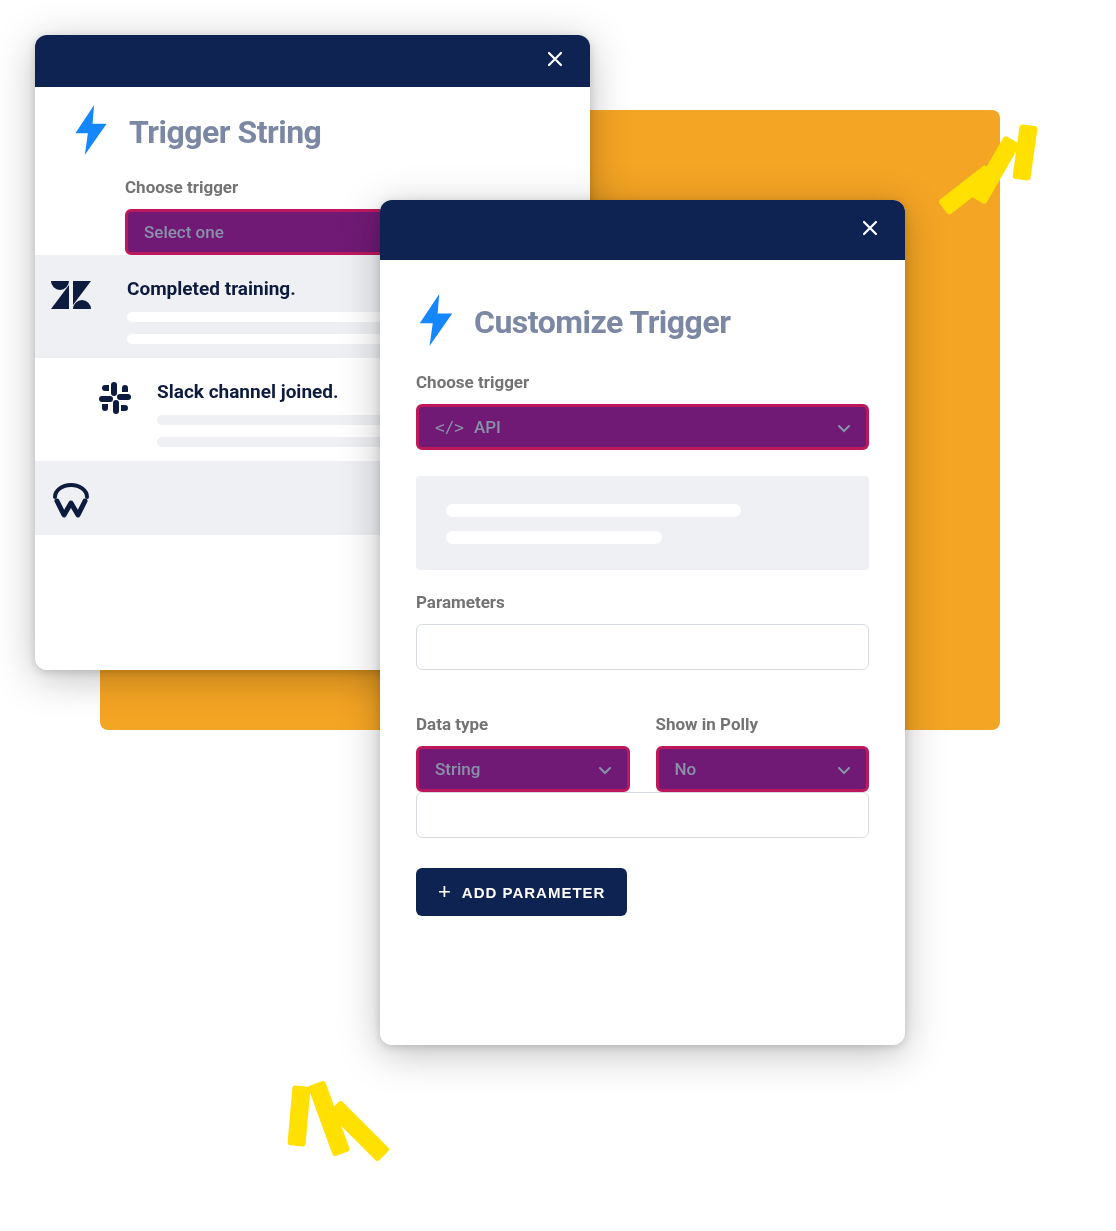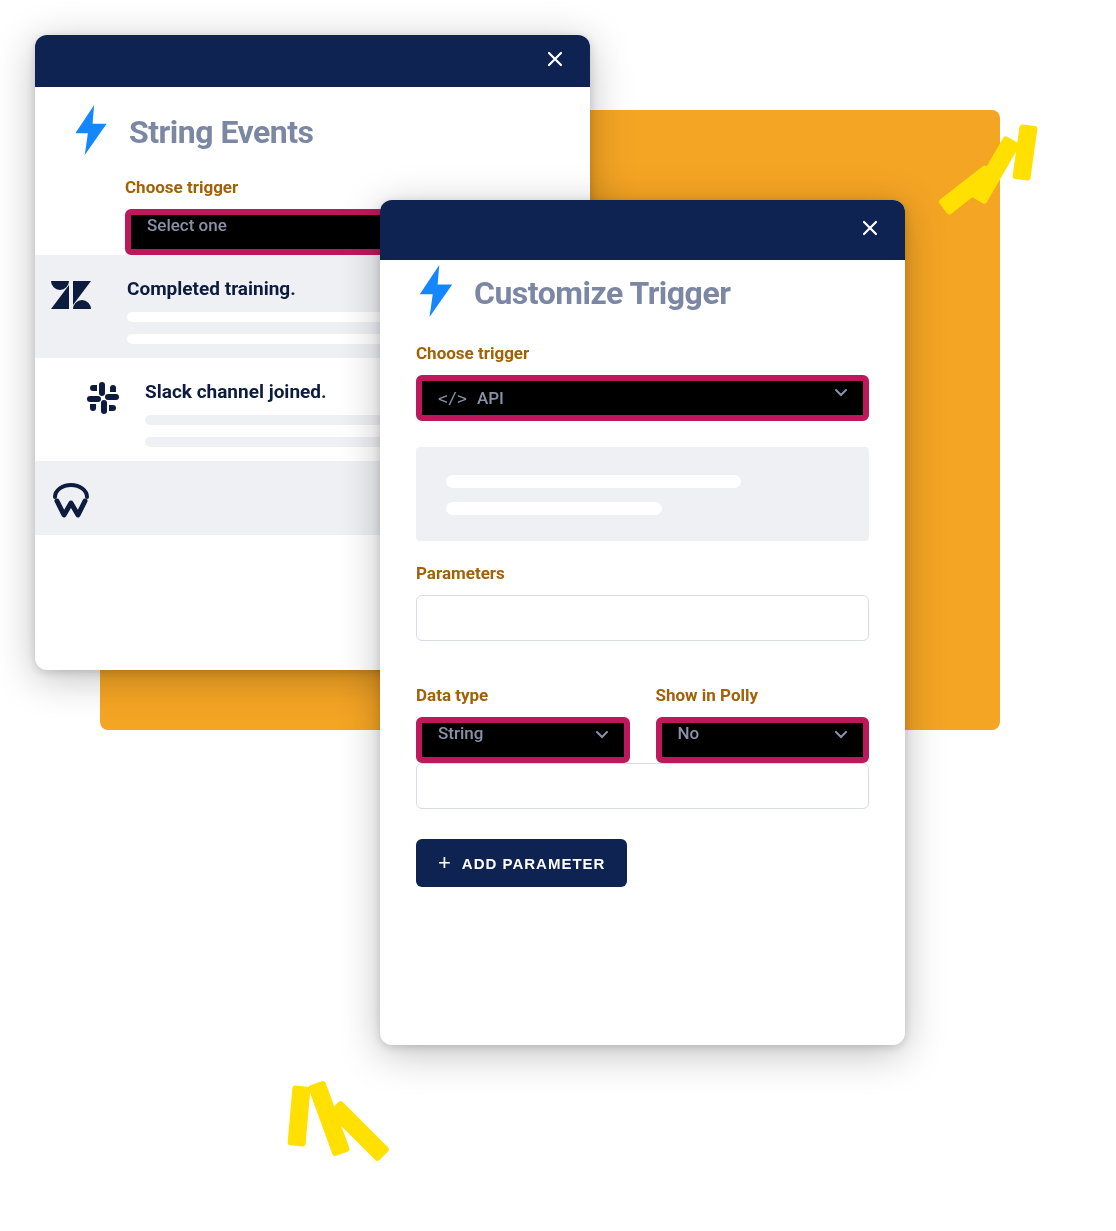--- a/index.html
+++ b/index.html
@@ -81,57 +81,58 @@
 }
 .panel.front .panel-header { height: 60px; }
 .close-btn {
   width: 26px; height: 26px;
   display: flex; align-items: center; justify-content: center;
   cursor: pointer;
   color: #fff;
 }
 
 .panel-body {
-  padding: 5px 36px 30px 36px;
+  padding: 34px 36px 30px 36px;
 }
 .panel.back .panel-body { padding: 18px 36px 0 36px; }
 
 .title-row {
   display: flex;
   align-items: center;
   gap: 18px;
   margin-bottom: 10px;
 }
 .bolt-icon { color: #1487ff; flex-shrink: 0; }
 .panel-title {
   font-size: 32px;
   font-weight: 700;
   color: #7b87a3;
   letter-spacing: -0.5px;
 }
 
 .section-label {
   font-size: 17px;
   font-weight: 700;
-  color: #a16207;
+  color: #737373;
   margin-top: 18px;
   margin-bottom: 12px;
   padding-left: 54px;
 }
 .panel.front .section-label { padding-left: 0; margin-top: 22px; }
 
 .select-box {
   display: flex;
-  border: 6px solid #be185d;
+  align-items: center;
+  border: 3px solid #be185d;
   border-radius: 6px;
   height: 46px;
   padding: 0 16px;
   font-size: 17px;
   color: #8892a9;
-  background: #000000;
+  background: #701a75;
 }
 .panel.back .select-box { margin-left: 54px; margin-right: 0; }
 .select-box.with-caret { justify-content: space-between; }
 .select-placeholder { color: #8892a9; font-weight:500; }
 .select-value { display: flex; align-items: center; gap: 10px; color: #8892a9; font-weight:500;}
 .caret { color: #8892a9; }
 
 .option-list { margin-top: 0; }
 .option-item {
   display: flex;
@@ -142,21 +143,21 @@
 .option-item.shaded { background: #eef0f3; margin: 0 -36px; padding-left: 52px; padding-right: 52px; }
 .option-item.shaded:first-of-type{ margin-top:0;}
 .panel.back .option-item { margin-left: 0; }
 .panel.back .option-item.shaded { margin-left: -36px; margin-right: -36px; gap: 36px; }
 .option-icon {
   width: 40px; height: 40px;
   display: flex; align-items: center; justify-content: center;
   color: #0d1b3e;
   flex-shrink: 0;
 }
-.panel.back .option-item:not(.shaded){ padding-left: 48px; }
+.panel.back .option-item:not(.shaded){ padding-left: 60px; }
 .panel.back .option-list { margin-left: -36px; margin-right: -36px; }
 .panel.back .option-item { padding-left: 52px; padding-right: 36px; }
 
 .option-text { flex: 1; min-width: 0; padding-top: 2px; overflow:hidden;}
 .option-title {
   font-size: 19px;
   font-weight: 700;
   color: #0d1b3e;
   white-space: nowrap;
   overflow: hidden;
@@ -257,21 +258,21 @@
         </span>
       </div>
     </div>
     <div class="panel-body">
       <div class="title-row">
         <span class="bolt-icon">
           <svg width="40" height="50" viewBox="0 0 24 32">
               <path d="M14 0 L2 18 H10 L8 32 L22 12 H13 Z" fill="#1487ff"></path>
             </svg>
         </span>
-        <h2 class="panel-title">String Events</h2>
+        <h2 class="panel-title">Trigger String</h2>
       </div>
       <div class="section-label">Choose trigger</div>
       <div class="select-box">
         <span class="select-placeholder">Select one</span>
       </div>
 
       <div class="option-list">
         <div class="option-item shaded">
           <span class="option-icon">
             <svg width="40" height="32" viewBox="0 0 40 32">

